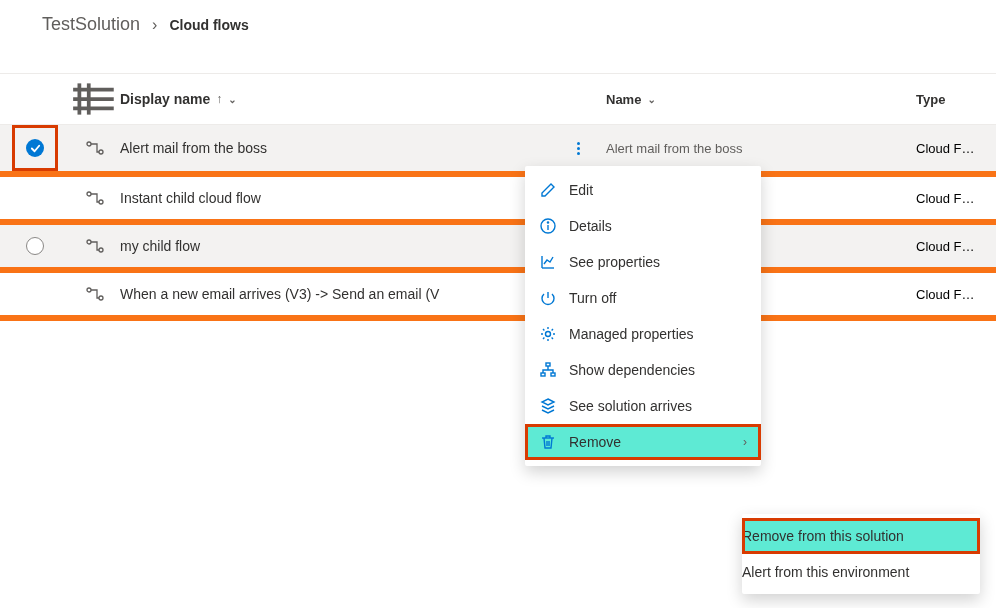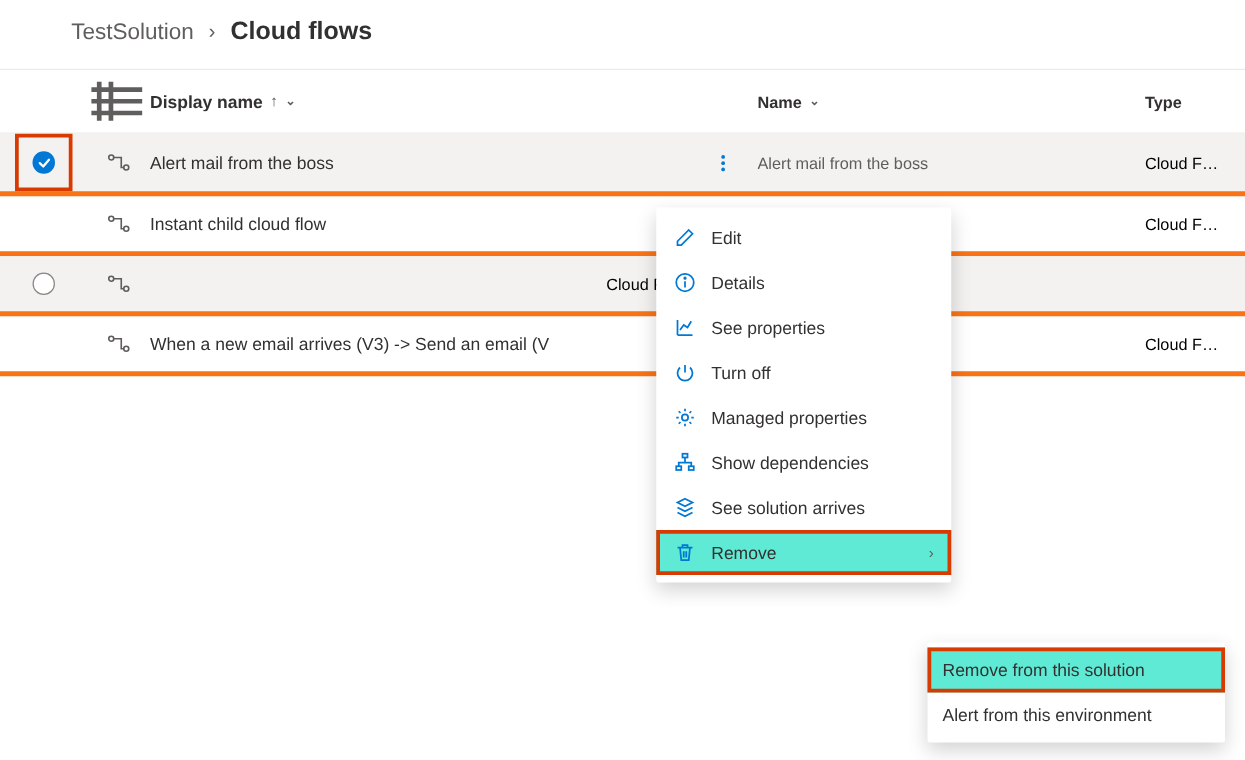--- a/index.html
+++ b/index.html
@@ -9,41 +9,41 @@
       color: #323130;
       background: #fff;
       width: 996px;
       height: 608px;
       overflow: hidden;
     }
     .breadcrumb {
       display: flex;
       align-items: center;
       gap: 12px;
-      padding: 14px 0 18px 57px;
+      padding: 14px 0 18px 42px;
     }
     .breadcrumb-item {
       font-size: 18px;
       color: #605e5c;
     }
     .breadcrumb-current {
-      font-size: 20px;
+      font-size: 14px;
       font-weight: 600;
       color: #323130;
     }
     .breadcrumb-sep { color: #605e5c; font-size: 16px; }
 
     .table { width: 100%; }
     .thead, .row {
       display: flex;
       align-items: center;
       min-height: 48px;
-      border-bottom: 4px solid #f97316;
-    }
-    .thead { border-top: 1px solid #edebe9; border-bottom: 1px solid #edebe9; }
+      border-bottom: 6px solid #f97316;
+    }
+    .thead { border-top: 1px solid #edebe9; border-bottom: 1px solid #edebe9; margin-top: 20px; }
     .col-check { width: 70px; display:flex; justify-content:center; align-items:center; }
     .col-icon { width: 50px; display:flex; justify-content:center; align-items:center; color:#605e5c;}
     .col-display { flex: 1; min-width: 0; padding-right: 10px; white-space: nowrap; overflow: hidden; text-overflow: ellipsis; }
     .col-actions { width: 55px; display:flex; justify-content:center; }
     .col-name { width: 310px; padding-right: 10px; white-space: nowrap; overflow: hidden; text-overflow: ellipsis; color:#605e5c; font-size:13px;}
     .col-type { width: 80px; padding-right: 10px; white-space: nowrap; overflow: hidden; text-overflow: ellipsis; color:#000000; font-size:13px;}
 
     .thead .col-display, .thead .col-name, .thead .col-type { font-weight:600; color:#323130; }
     .th-label { display:inline-flex; align-items:center; gap:6px; }
     .sort-arrow { font-size:12px; color:#605e5c; }
@@ -105,21 +105,21 @@
       position:absolute;
       top: 514px;
       left: 742px;
       width: 238px;
       background:#fff;
       box-shadow: 0 6px 16px rgba(0,0,0,0.18);
       border-radius:2px;
       padding: 4px 0;
       z-index: 11;
     }
-    .submenu .menu-item { padding: 10px 12px; }
+    .submenu .menu-item { padding: 10px 0; }
     .submenu .menu-item.hl { outline: 3px solid #d83b01; outline-offset:-3px; }
   </style>
 </head>
 <body>
 
 <div class="breadcrumb">
   <span class="breadcrumb-item">TestSolution</span>
   <span class="breadcrumb-sep">›</span>
   <span class="breadcrumb-current">Cloud flows</span>
 </div>
@@ -206,20 +206,21 @@
     <div class="col-check">
       <span class="check-empty"></span>
     </div>
     <div class="col-icon flow-icon">
       <svg viewBox="0 0 20 20" fill="none" stroke="#605e5c" stroke-width="1.3">
           <circle cx="4" cy="6" r="2"></circle>
           <circle cx="16" cy="14" r="2"></circle>
           <path d="M6 6 H12 V14 H14"></path>
         </svg>
     </div>
+    <div class="col-display">my child flow</div>
     <div class="col-actions"></div>
     <div class="col-name"></div>
     <div class="col-type">Cloud F…</div>
   </div>
 
   <div class="row">
     <div class="col-check"></div>
     <div class="col-icon flow-icon">
       <svg viewBox="0 0 20 20" fill="none" stroke="#605e5c" stroke-width="1.3">
           <circle cx="4" cy="6" r="2"></circle>

